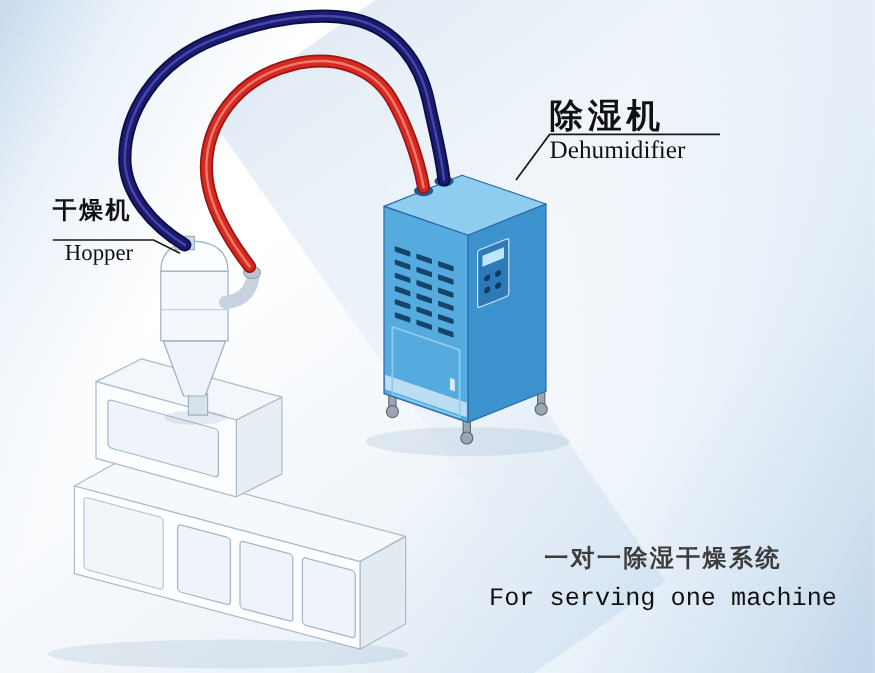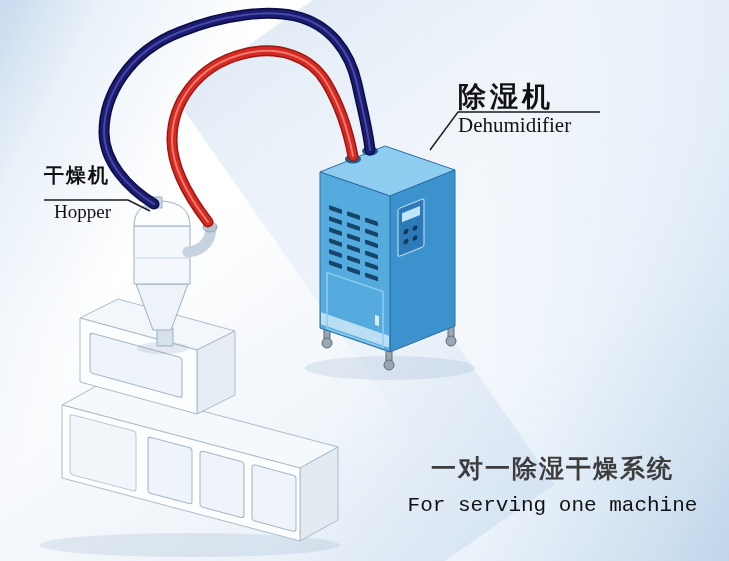--- a/index.html
+++ b/index.html
@@ -21,21 +21,21 @@
   .dehu-en{left:458px;top:113px;width:142px;text-align:left;font-size:21px;font-family:"Liberation Serif",serif;}
   .watermark{
     position:absolute;left:55px;top:228px;width:626px;text-align:center;
     font-size:46px;font-weight:800;font-style:italic;line-height:1.14;
     color:#2563e3;letter-spacing:2px;
     -webkit-text-stroke:1.5px #ffffff;
     text-shadow:0 0 2px #fff,2px 2px 0 rgba(255,255,255,0.85),-2px -2px 0 rgba(255,255,255,0.85);
   }
   .watermark span{display:block;}
   .caption{position:absolute;left:405px;top:452px;width:295px;text-align:center;}
-  .caption-zh{font-size:25px;font-weight:600;color:#3d3d3d;letter-spacing:2px;}
+  .caption-zh{font-size:20px;font-weight:600;color:#3d3d3d;letter-spacing:2px;}
   .caption-en{margin-top:9px;font-size:21px;color:#111;font-family:Liberation Mono, monospace;}
 </style>
 </head>
 <body>
 
 <div class="canvas">
 
   <div class="streak streak-tr"></div>
   <div class="streak streak-bl"></div>
 

